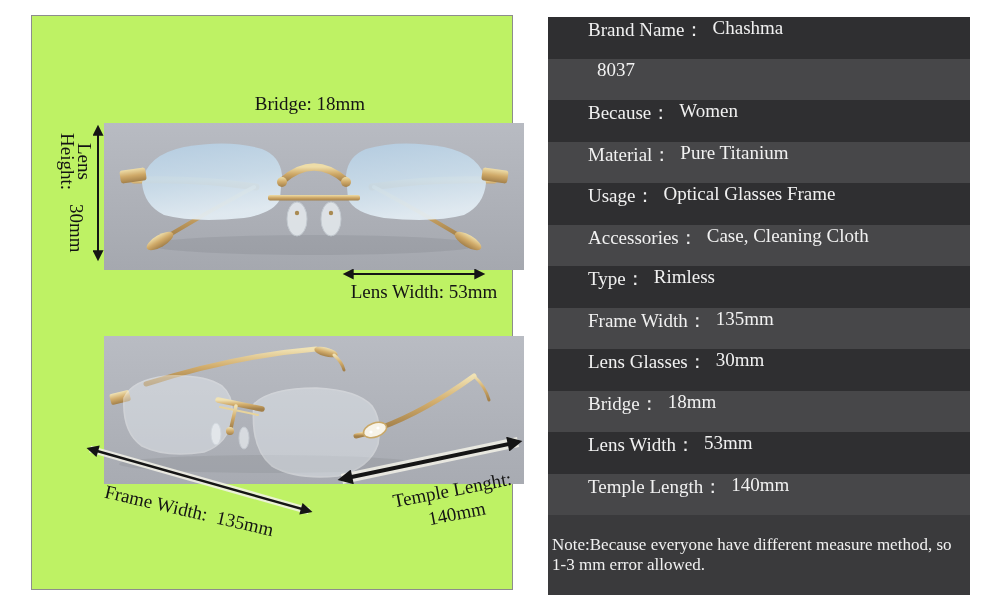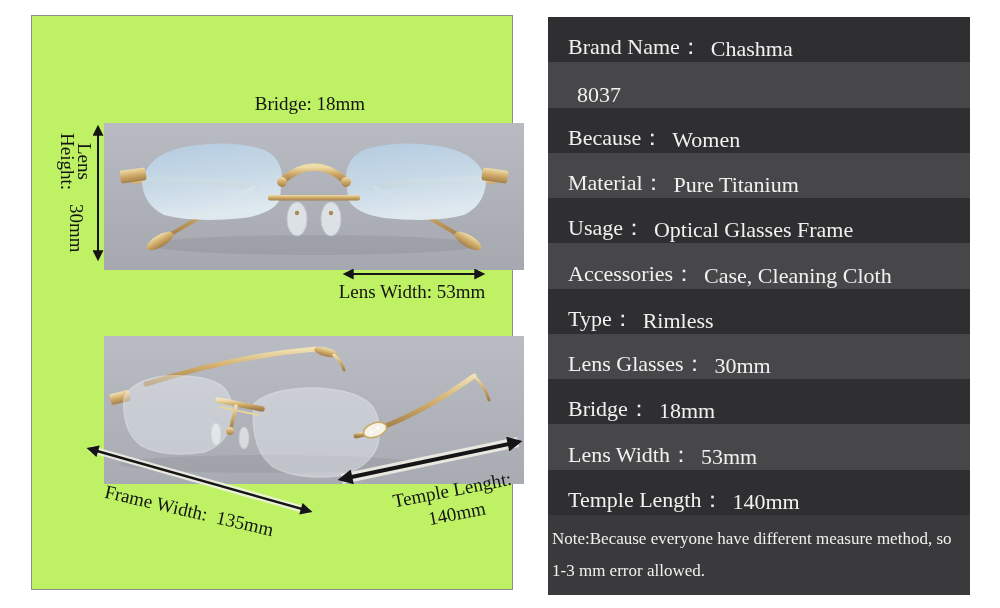--- a/index.html
+++ b/index.html
@@ -12,21 +12,21 @@
     position:absolute; left:31px; top:15px; width:482px; height:575px;
     border:1px solid #8d8d8d; background:#bef264; box-sizing:border-box;
   }
   .photo{ position:absolute; overflow:hidden; }
   .photo svg{ display:block; }
   .top-photo{ left:72px; top:107px; width:420px; height:147px; }
   .bottom-photo{ left:72px; top:320px; width:420px; height:148px; }
 
   .annot{ position:absolute; font-size:19px; line-height:1.2; color:#141414; text-align:center; }
   .bridge-label{ left:198px; top:77px; width:160px; }
-  .lenswidth-label{ left:300px; top:265px; width:160px; }
+  .lenswidth-label{ left:312px; top:265px; width:160px; }
 
   .vlabel{
     position:absolute; left:27px; top:112px; height:134px;
     writing-mode:vertical-rl; font-size:19px; color:#141414;
     display:flex; align-items:center;
   }
   .vlabel .vline{ text-align:center; height:134px; line-height:17px; }
 
   .fw-label{
     left:62px; top:484px; width:190px; transform:rotate(13deg); white-space:pre;
@@ -41,29 +41,29 @@
   .lenswidth-arrow{ left:306px; top:251px; width:152px; height:14px; }
   .framewidth-arrow{ left:50px; top:426px; width:236px; height:78px; }
   .temple-arrow{ left:300px; top:416px; width:196px; height:56px; }
 
   
   .spec-panel{
     position:absolute; left:548px; top:17px; width:422px; height:578px;
     display:flex; flex-direction:column; background:#2f2f31;
   }
   .spec-row{
-    flex:1; display:flex; align-items:flex-end; padding-left:20px;
-    color:#f1f1f1; font-size:22px;
+    flex:1; display:flex; align-items:flex-start; padding-left:40px;
+    color:#f1f1f1; font-size:19px;
   }
   .spec-row:nth-child(odd){ background:#2f2f31; }
   .spec-row:nth-child(even){ background:#474749; }
   .spec-row .val{ margin-left:9px; }
   .note-row{
     flex:none; height:80px; background:#3a3a3c !important; color:#f1f1f1;
-    font-size:17px; line-height:32px; display:flex; align-items:center;
+    font-size:17px; line-height:20px; display:flex; align-items:center;
     padding:0 8px 0 4px; box-sizing:border-box;
   }
 </style>
 </head>
 <body>
 
 <div class="page">
 
   <div class="left-box">
 
@@ -240,20 +240,24 @@
       </div>
     <div class="spec-row">
         <span class="lbl">Accessories：</span>
         <span class="val">Case, Cleaning Cloth</span>
       </div>
     <div class="spec-row">
         <span class="lbl">Type：</span>
         <span class="val">Rimless</span>
       </div>
     <div class="spec-row">
+        <span class="lbl">Frame Width：</span>
+        <span class="val">135mm</span>
+      </div>
+    <div class="spec-row">
         <span class="lbl">Lens Glasses：</span>
         <span class="val">30mm</span>
       </div>
     <div class="spec-row">
         <span class="lbl">Bridge：</span>
         <span class="val">18mm</span>
       </div>
     <div class="spec-row">
         <span class="lbl">Lens Width：</span>
         <span class="val">53mm</span>

